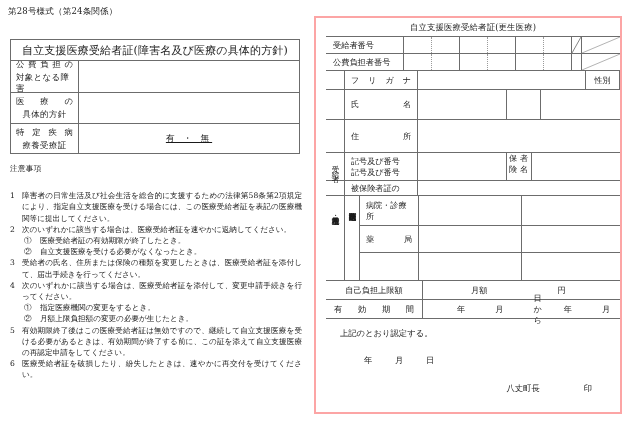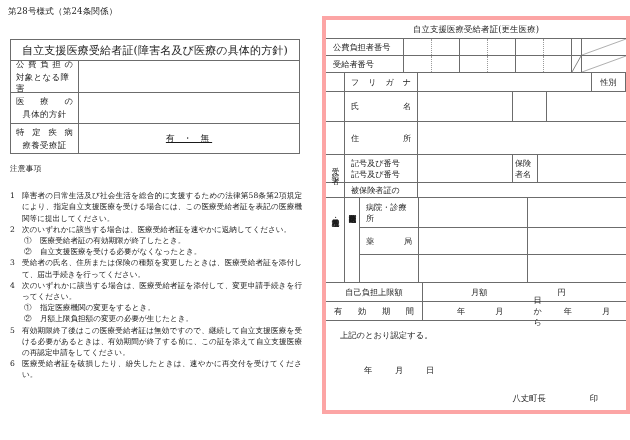--- a/index.html
+++ b/index.html
@@ -114,26 +114,27 @@
     display: flex;
     align-items: flex-start;
     padding-left: 14px;
   }
   .sub-num { width: 16px; flex: 0 0 16px; }
   .sub-text { flex: 1 1 auto; }
 
   
   #right-panel {
     position: absolute;
-    left: 322px;
+    left: 314px;
     top: 16px;
     width: 308px;
     height: 398px;
-    border: 4px solid #fca5a5;
-    box-sizing: border-box;
+    border: 2px solid #fca5a5;
+    box-sizing: border-box;
+    padding-left: 10px;
   }
   #right-title {
     height: 19px;
     border-bottom: 1px solid #6c6c6c;
     font-size: 8.4px;
     letter-spacing: .15px;
   }
 
   
   .numrow {
@@ -247,21 +248,21 @@
     gap: 8px;
   }
 
   #cert-block {
     box-sizing: border-box;
     padding: 9px 14px 0 14px;
     font-size: 8.3px;
     position: relative;
     height: 100%;
   }
-  #cert-date { padding-left: 24px; margin-top: 24px; letter-spacing: 1px; }
+  #cert-date { padding-left: 24px; margin-top: 16px; letter-spacing: 1px; }
   #cert-signature {
     margin-top: 17px;
     display: flex;
     justify-content: flex-end;
     padding-right: 14px;
     gap: 44px;
   }
 </style>
 </head>
 <body>
@@ -359,20 +360,46 @@
 
     <div class="note-item">
       <span class="note-num">6</span>
       <span class="note-text">医療受給者証を破損したり、紛失したときは、速やかに再交付を受けてください。</span>
     </div>
   </div>
 
   <div id="right-panel">
 
     <div id="right-title" class="cell ctr">自立支援医療受給者証(更生医療)</div>
+
+    <div class="numrow">
+      <div class="numlabel jst">
+        <span>受給者番号</span>
+      </div>
+      <div class="numgrid">
+        <div class="nb dot" style="width:28px"></div>
+        <div class="nb" style="width:28px"></div>
+        <div class="nb dot" style="width:28px"></div>
+        <div class="nb" style="width:28px"></div>
+        <div class="nb dot" style="width:28px"></div>
+        <div class="nb" style="width:28px"></div>
+        <div class="nb" style="width:10px; position:relative; overflow:hidden;">
+          <svg width="100%" height="100%" viewBox="0 0 10 17" preserveAspectRatio="none" style="display:block">
+            <line x1="0" y1="17" x2="10" y2="0" stroke="#6c6c6c" stroke-width="0.9"></line>
+          </svg>
+        </div>
+        <div class="numtail">
+          <div class="diag">
+            <svg width="100%" height="100%" viewBox="0 0 70 17" preserveAspectRatio="none">
+              <line x1="0" y1="17" x2="70" y2="0" stroke="#6c6c6c" stroke-width="0.7"></line>
+            </svg>
+          </div>
+        </div>
+      </div>
+    </div>
 
     <div class="numrow">
       <div class="numlabel jst">
         <span>公費負担者番号</span>
       </div>
       <div class="numgrid">
         <div class="nb dot" style="width:28px"></div>
         <div class="nb" style="width:28px"></div>
         <div class="nb dot" style="width:28px"></div>
         <div class="nb" style="width:28px"></div>
@@ -382,46 +409,20 @@
         <div class="numtail">
           <div class="diag">
             <svg width="100%" height="100%" viewBox="0 0 70 17" preserveAspectRatio="none">
               <line x1="0" y1="17" x2="70" y2="0" stroke="#6c6c6c" stroke-width="0.7"></line>
             </svg>
           </div>
         </div>
       </div>
     </div>
 
-    <div class="numrow">
-      <div class="numlabel jst">
-        <span>受給者番号</span>
-      </div>
-      <div class="numgrid">
-        <div class="nb dot" style="width:28px"></div>
-        <div class="nb" style="width:28px"></div>
-        <div class="nb dot" style="width:28px"></div>
-        <div class="nb" style="width:28px"></div>
-        <div class="nb dot" style="width:28px"></div>
-        <div class="nb" style="width:28px"></div>
-        <div class="nb" style="width:10px; position:relative; overflow:hidden;">
-          <svg width="100%" height="100%" viewBox="0 0 10 17" preserveAspectRatio="none" style="display:block">
-            <line x1="0" y1="17" x2="10" y2="0" stroke="#6c6c6c" stroke-width="0.9"></line>
-          </svg>
-        </div>
-        <div class="numtail">
-          <div class="diag">
-            <svg width="100%" height="100%" viewBox="0 0 70 17" preserveAspectRatio="none">
-              <line x1="0" y1="17" x2="70" y2="0" stroke="#6c6c6c" stroke-width="0.7"></line>
-            </svg>
-          </div>
-        </div>
-      </div>
-    </div>
-
     <div class="rrow" style="height:19px">
       <div class="vlabel" style="border-bottom:0"></div>
       <div class="rhead">
         <div class="ln">
           <span>フ</span>
           <span>リ</span>
           <span>ガ</span>
           <span>ナ</span>
         </div>
       </div>
@@ -455,21 +456,21 @@
 
     <div class="rrow" style="height:28px">
       <div class="vlabel">
         <span>受給者</span>
       </div>
       <div class="rhead">
         <div class="ln solid">記号及び番号</div>
         <div class="ln solid">記号及び番号</div>
       </div>
       <div class="rbody" style="border-right:1px solid #6c6c6c"></div>
-      <div class="subhead" style="width:25px;flex:0 0 25px;border-left:0;border-right:1px solid #6c6c6c;flex-direction:column;align-items:flex-start;padding-left:2px;justify-content:center">
+      <div class="subhead" style="width:25px;flex:0 0 25px;border-left:0;border-right:1px solid #6c6c6c;flex-direction:row;align-items:flex-start;padding-left:2px;justify-content:center">
         <div>保険</div>
         <div>者名</div>
       </div>
       <div class="subcell" style="width:88px;flex:0 0 88px"></div>
     </div>
 
     <div class="rrow" style="height:15px">
       <div class="vlabel" style="border-bottom:0"></div>
       <div class="rhead" style="justify-content:center">
         <div class="ln solid">被保険者証の</div>

